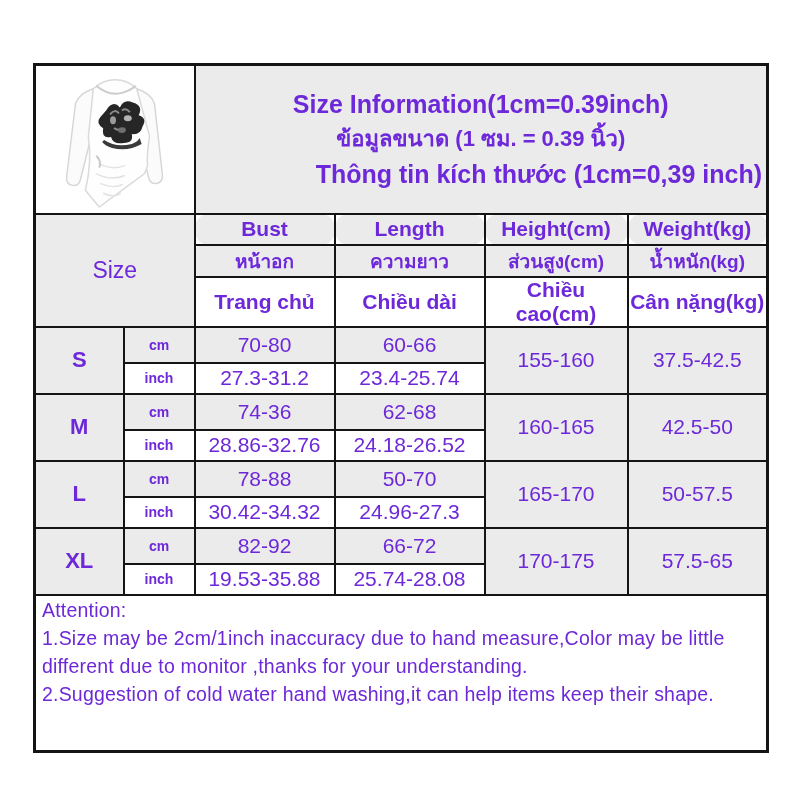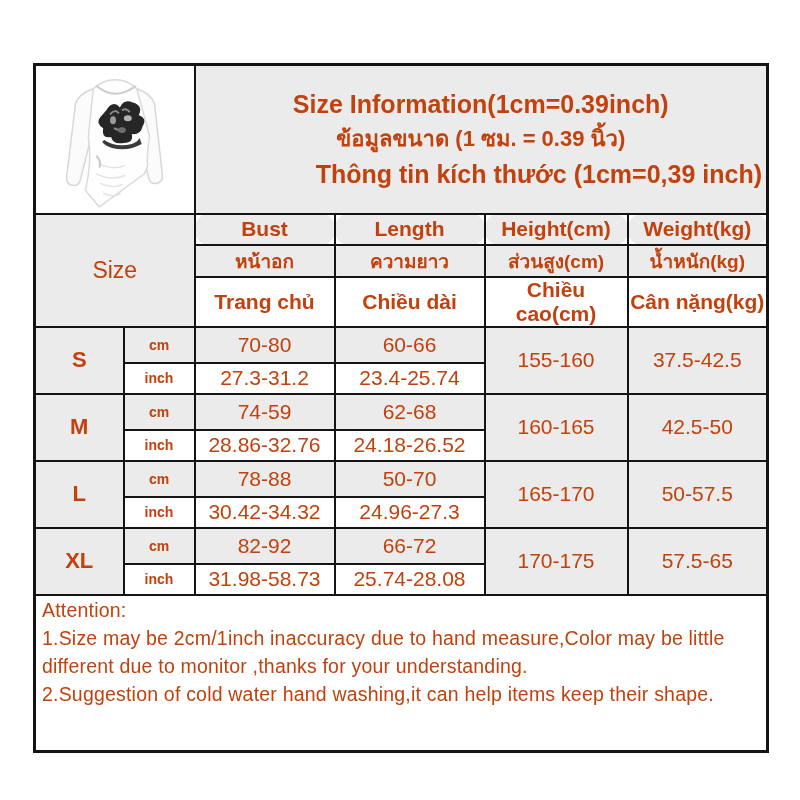--- a/index.html
+++ b/index.html
@@ -2,21 +2,21 @@
 <html><head>
 <meta charset="utf-8">
 <style>
   * { margin:0; padding:0; box-sizing:border-box; }
   html,body { background:#ffffff; }
   .page {
     position:relative;
     width:800px; height:800px;
     background:#ffffff;
     font-family:"Liberation Sans","DejaVu Sans",sans-serif;
-    color:#c2410c;
+    color:#6d28d9;
     overflow:hidden;
   }
   table.size-table {
     position:absolute; left:33px; top:63px;
     width:733px;
     border-collapse:collapse;
     table-layout:fixed;
     border:3px solid #141414;
   }
   table.size-table td {
@@ -142,21 +142,21 @@
     </tr>
     <tr style="height:31px">
       <td class="bg-white unit-label">inch</td>
       <td class="bg-white val">27.3-31.2</td>
       <td class="bg-white val">23.4-25.74</td>
     </tr>
 
     <tr style="height:36px">
       <td rowspan="2" class="bg-gray size-letter">M</td>
       <td class="bg-gray unit-label">cm</td>
-      <td class="bg-gray val">74-59</td>
+      <td class="bg-gray val">74-36</td>
       <td class="bg-gray val">62-68</td>
       <td rowspan="2" class="bg-gray val">160-165</td>
       <td rowspan="2" class="bg-gray val">42.5-50</td>
     </tr>
     <tr style="height:31px">
       <td class="bg-white unit-label">inch</td>
       <td class="bg-white val">28.86-32.76</td>
       <td class="bg-white val">24.18-26.52</td>
     </tr>
 
@@ -177,21 +177,21 @@
     <tr style="height:36px">
       <td rowspan="2" class="bg-gray size-letter">XL</td>
       <td class="bg-gray unit-label">cm</td>
       <td class="bg-gray val">82-92</td>
       <td class="bg-gray val">66-72</td>
       <td rowspan="2" class="bg-gray val">170-175</td>
       <td rowspan="2" class="bg-gray val">57.5-65</td>
     </tr>
     <tr style="height:31px">
       <td class="bg-white unit-label">inch</td>
-      <td class="bg-white val">31.98-58.73</td>
+      <td class="bg-white val">19.53-35.88</td>
       <td class="bg-white val">25.74-28.08</td>
     </tr>
 
     <tr style="height:157px">
       <td colspan="6" class="attention-cell">
         <div>Attention:</div>
         <div>1.Size may be 2cm/1inch inaccuracy due to hand measure,Color may be little different due to monitor ,thanks for your understanding.</div>
         <div>2.Suggestion of cold water hand washing,it can help items keep their shape.</div>
       </td>
     </tr>

